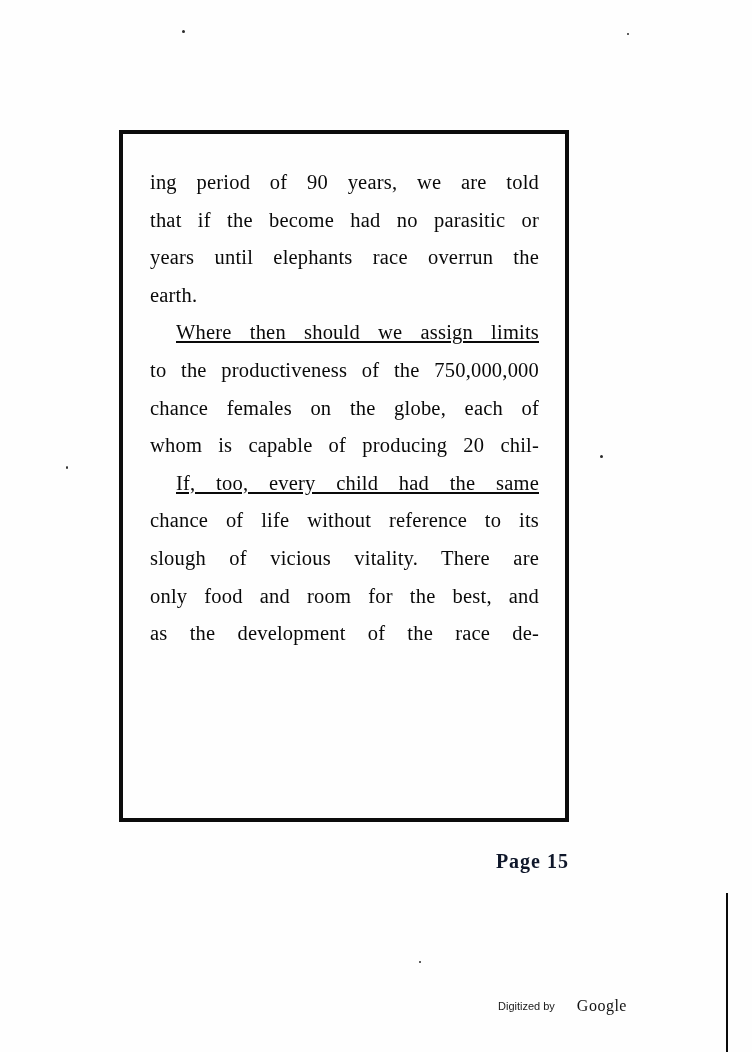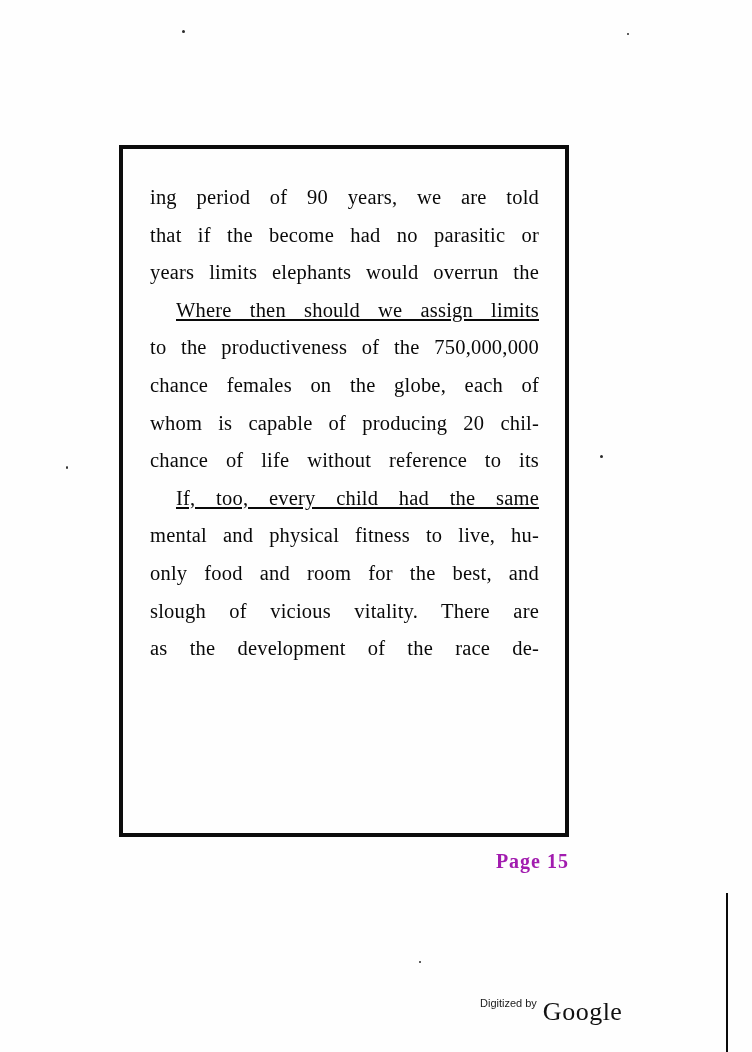--- a/index.html
+++ b/index.html
@@ -18,21 +18,20 @@
   }
   .text-frame {
     position: absolute;
     left: 119px;
     top: 130px;
     width: 450px;
     height: 692px;
     border: 4px solid #0c0c0c;
     box-sizing: border-box;
     padding: 30px 26px 0 27px;
-    margin-top: 15px;
   }
   .text-line {
     width: 100%;
     height: 37.6px;
     line-height: 37.6px;
     font-size: 20.5px;
     text-align: justify;
     text-align-last: justify;
     white-space: normal;
     letter-spacing: 0.2px;
@@ -46,38 +45,38 @@
   }
   .page-number {
     position: absolute;
     left: 119px;
     top: 850px;
     width: 450px;
     text-align: right;
     font-size: 20px;
     font-weight: bold;
     letter-spacing: 1px;
-    color: #a21caf;
+    color: #0f172a;
   }
   .digitized {
     position: absolute;
-    left: 480px;
+    left: 498px;
     top: 997px;
     display: flex;
-    align-items: flex-start;
-    gap: 6px;
+    align-items: center;
+    gap: 22px;
   }
   .digitized-label {
     font-family: "Liberation Sans", sans-serif;
     font-size: 11px;
     color: #1a1a1a;
   }
   .digitized-brand {
     font-family: "Liberation Serif", serif;
-    font-size: 26px;
+    font-size: 16px;
     color: #111111;
     letter-spacing: 0.5px;
   }
   .edge-line {
     position: absolute;
     left: 726px;
     top: 893px;
     width: 2px;
     height: 159px;
     background: #0a0a0a;
@@ -94,30 +93,30 @@
   .speck-5 { left: 419px; top: 961px; width: 2px; height: 2px; }
 </style>
 </head>
 <body>
 
 <div class="scan-page">
 
   <div class="text-frame">
       <div class="text-line">ing period of 90 years, we are told</div>
       <div class="text-line">that if the become had no parasitic or</div>
-      <div class="text-line">years limits elephants would overrun the</div>
+      <div class="text-line">years until elephants race overrun the</div>
+      <div class="text-line last">earth.</div>
       <div class="text-line indent">Where then should we assign limits</div>
       <div class="text-line">to the productiveness of the 750,000,000</div>
       <div class="text-line">chance females on the globe, each of</div>
       <div class="text-line">whom is capable of producing 20 chil-</div>
+      <div class="text-line indent">If, too, every child had the same</div>
       <div class="text-line">chance of life without reference to its</div>
-      <div class="text-line indent">If, too, every child had the same</div>
-      <div class="text-line">mental and physical fitness to live, hu-</div>
+      <div class="text-line">slough of vicious vitality.  There are</div>
       <div class="text-line">only food and room for the best, and</div>
-      <div class="text-line">slough of vicious vitality.  There are</div>
       <div class="text-line">as the development of the race de-</div>
     </div>
 
   <div class="page-number">Page 15</div>
 
   <div class="digitized">
     <span class="digitized-label">Digitized by</span>
     <span class="digitized-brand">Google</span>
   </div>
 

